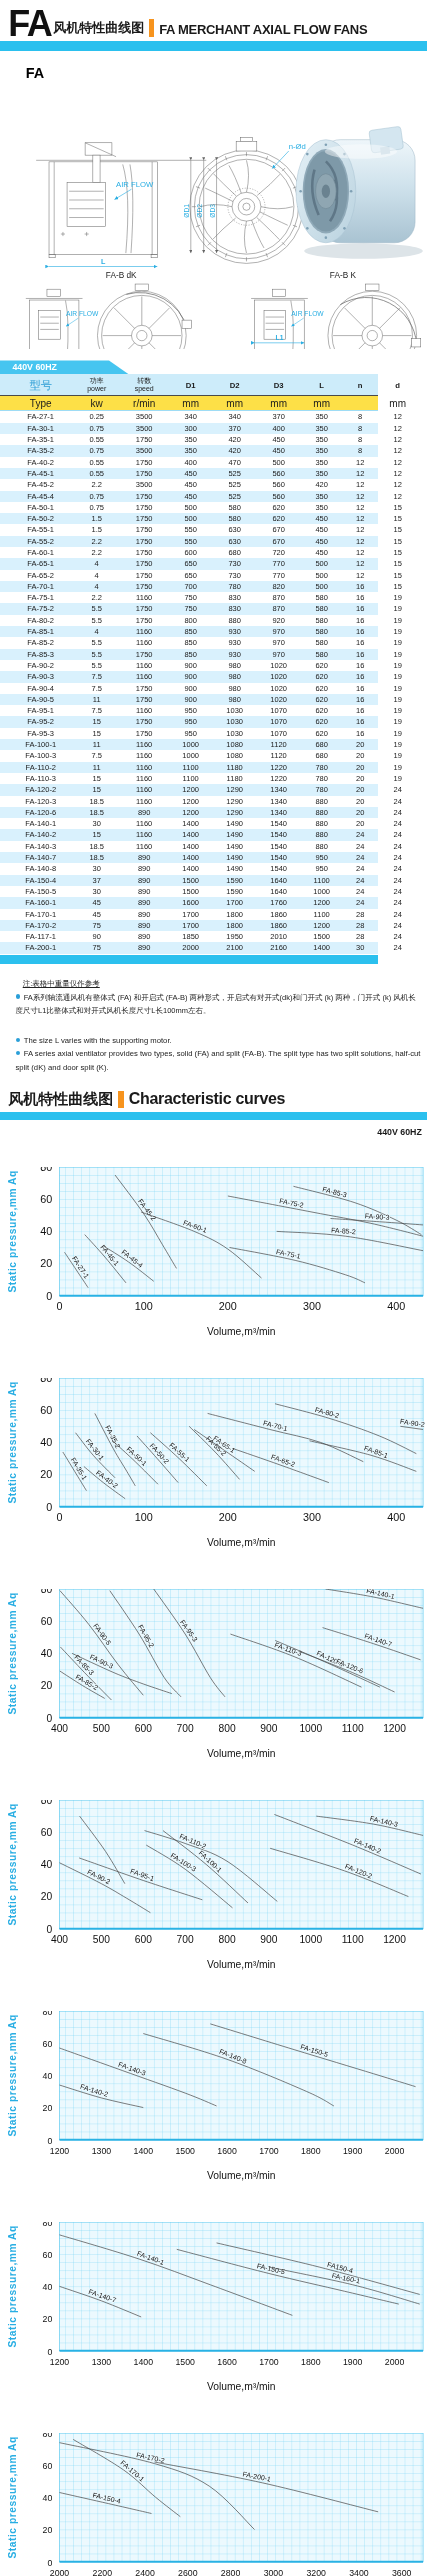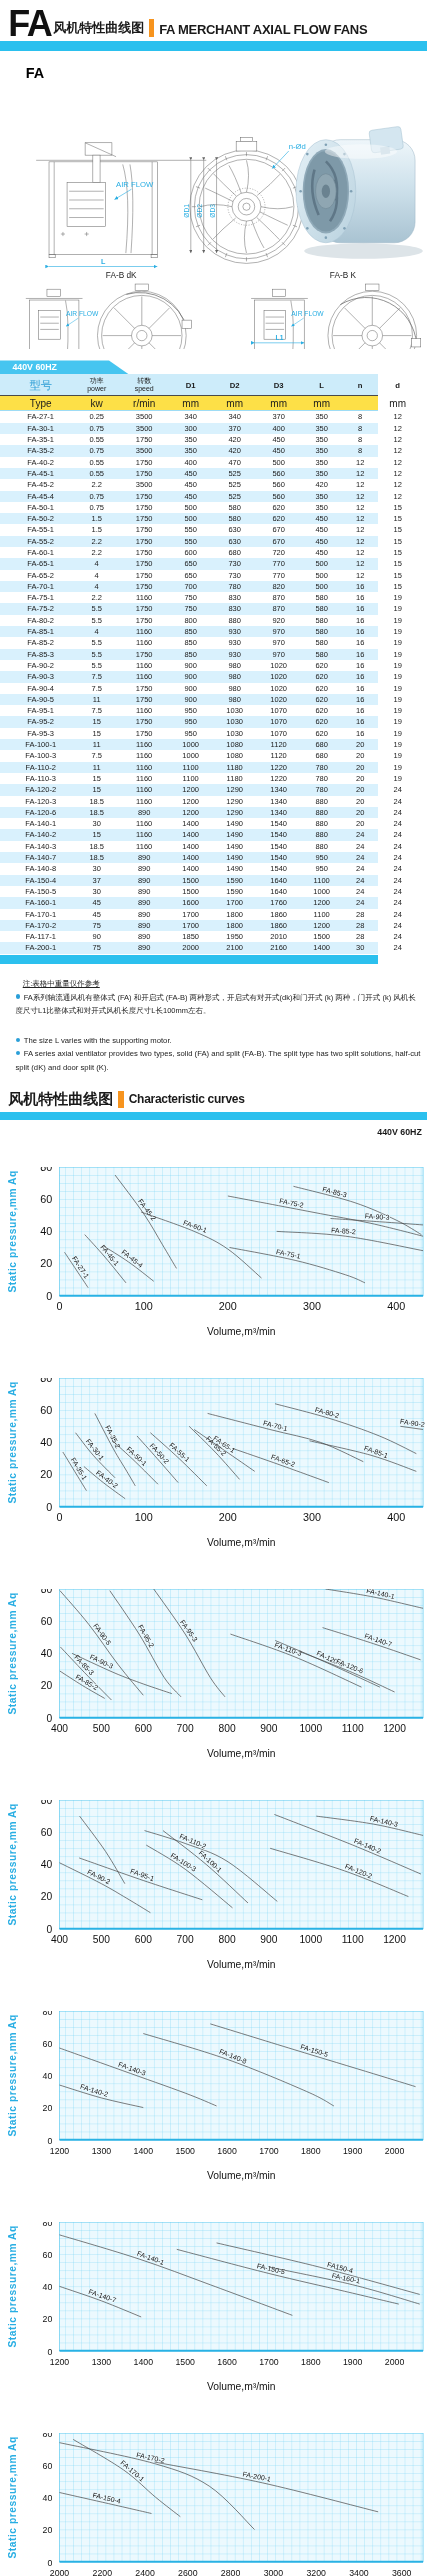--- a/index.html
+++ b/index.html
@@ -41,21 +41,21 @@
   .notes { margin:13.4px 7.2px 0 15.5px; font-size:7.5px; line-height:1.75; color:#222; }
   .notes .plain { padding-left:7.2px;text-decoration:underline; }
   .note-dot { display:inline-block; width:4.1px; height:4.1px; border-radius:50%; background:#2a9fd8; margin-right:4.1px; vertical-align:1px; }
   .notes .en-note { font-size:7.7px; }
 
   
   .sec2 { margin-top:14.4px; }
   .sec2 .row { display:flex; align-items:center; padding-left:8.2px; height:21.6px; }
   .sec2 .zh { font-size:15px; font-weight:bold; font-family:"Liberation Serif","DejaVu Serif",serif; }
   .sec2 .obar { width:5.2px; height:16.5px; background:#f7941e; margin:0 5.2px; }
-  .sec2 .en { font-size:12px; font-weight:bold; letter-spacing:-0.3px; }
+  .sec2 .en { font-size:16px; font-weight:bold; letter-spacing:-0.3px; }
   .sec2 .cyanbar2 { height:8.2px; background:#2bc0ee; margin-top:2.1px; }
   .volt-note { text-align:right; padding-right:6.2px; font-weight:bold; font-size:8.8px; margin-top:6.2px; }
 
   
   .charts-wrap { margin-top:30px; }
   .chart-block { margin-bottom:37px; }
   .chart-block:last-child { margin-bottom:0; }
   svg text { font-family:"Liberation Sans","DejaVu Sans",sans-serif; }
 </style>
 </head>

